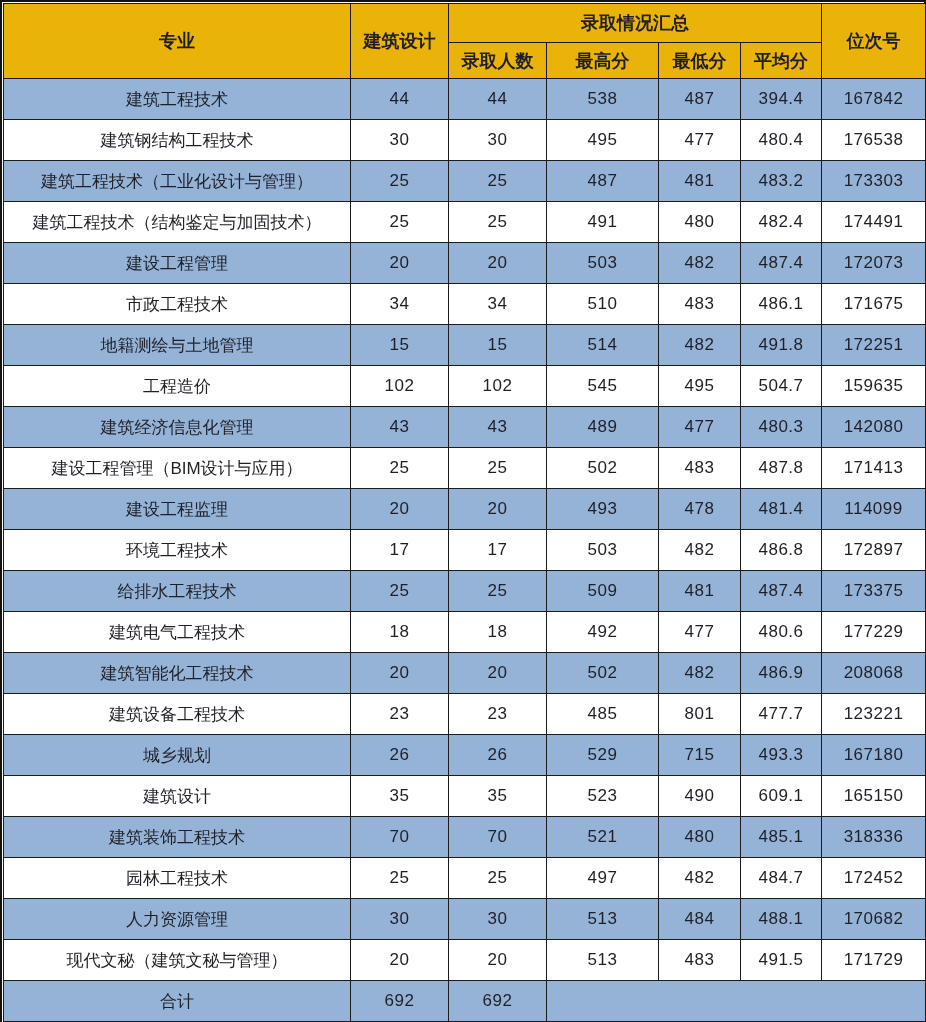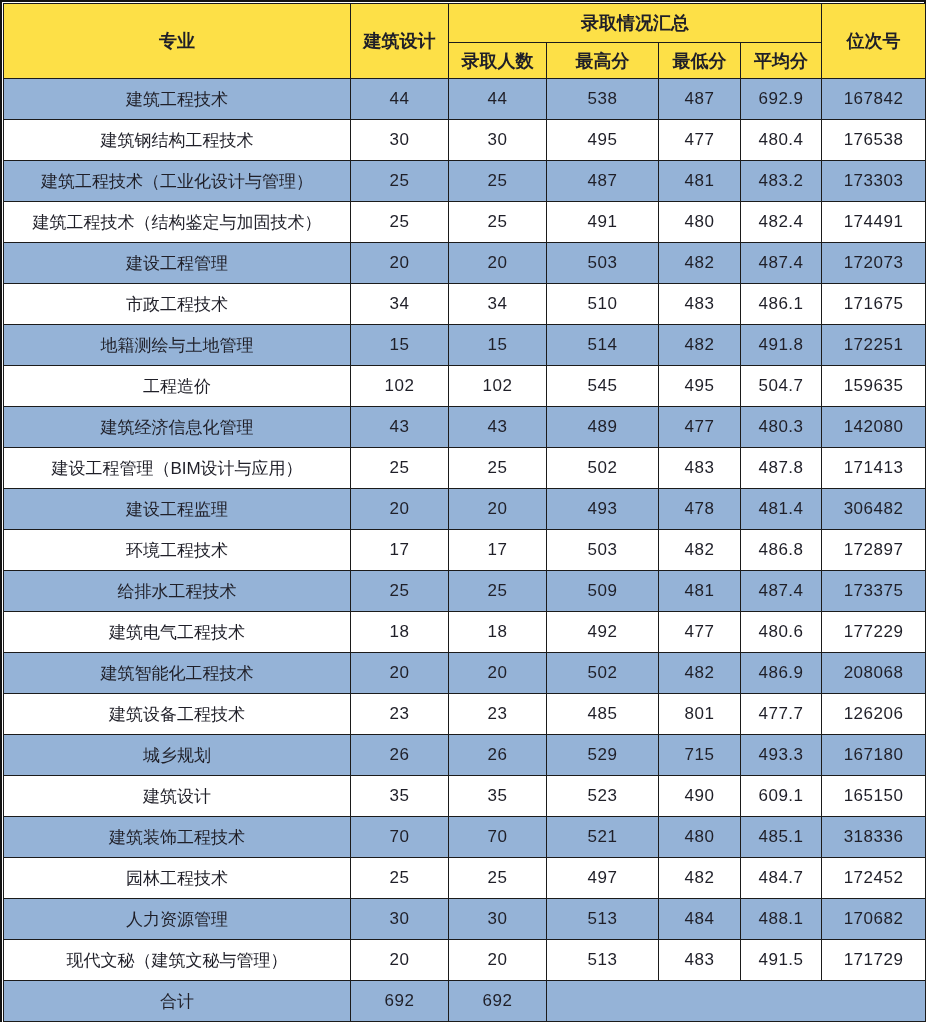--- a/index.html
+++ b/index.html
@@ -27,21 +27,21 @@
     border: 1px solid #1b1b1b;
     text-align: center;
     vertical-align: middle;
     padding: 0 4px;
     overflow: hidden;
     white-space: nowrap;
   }
   table.admission thead th {
     font-size: 18px;
     font-weight: bold;
-    background: #fde047;
+    background: #eab308;
   }
   thead tr.head-top th { height: 38px; }
   thead tr.head-sub th { height: 35px; font-family: Liberation Mono, monospace; }
   table.admission tbody td,
   table.admission tfoot td {
     height: 40px;
     font-size: 17px;
   }
   tr.blue td { background: #95B3D7; }
   tr.white td { background: #ffffff; }
@@ -77,21 +77,21 @@
         <th>平均分</th>
       </tr>
     </thead>
     <tbody id="table-body">
         <tr class="blue">
     <td class="major-col">建筑工程技术</td>
     <td class="num">44</td>
     <td class="num">44</td>
     <td class="num">538</td>
     <td class="num">487</td>
-    <td class="num">692.9</td>
+    <td class="num">394.4</td>
     <td class="num">167842</td>
   </tr>
         <tr class="white">
     <td class="major-col">建筑钢结构工程技术</td>
     <td class="num">30</td>
     <td class="num">30</td>
     <td class="num">495</td>
     <td class="num">477</td>
     <td class="num">480.4</td>
     <td class="num">176538</td>
@@ -168,21 +168,21 @@
     <td class="num">487.8</td>
     <td class="num">171413</td>
   </tr>
         <tr class="blue">
     <td class="major-col">建设工程监理</td>
     <td class="num">20</td>
     <td class="num">20</td>
     <td class="num">493</td>
     <td class="num">478</td>
     <td class="num">481.4</td>
-    <td class="num">306482</td>
+    <td class="num">114099</td>
   </tr>
         <tr class="white">
     <td class="major-col">环境工程技术</td>
     <td class="num">17</td>
     <td class="num">17</td>
     <td class="num">503</td>
     <td class="num">482</td>
     <td class="num">486.8</td>
     <td class="num">172897</td>
   </tr>
@@ -213,21 +213,21 @@
     <td class="num">486.9</td>
     <td class="num">208068</td>
   </tr>
         <tr class="white">
     <td class="major-col">建筑设备工程技术</td>
     <td class="num">23</td>
     <td class="num">23</td>
     <td class="num">485</td>
     <td class="num">801</td>
     <td class="num">477.7</td>
-    <td class="num">126206</td>
+    <td class="num">123221</td>
   </tr>
         <tr class="blue">
     <td class="major-col">城乡规划</td>
     <td class="num">26</td>
     <td class="num">26</td>
     <td class="num">529</td>
     <td class="num">715</td>
     <td class="num">493.3</td>
     <td class="num">167180</td>
   </tr>

